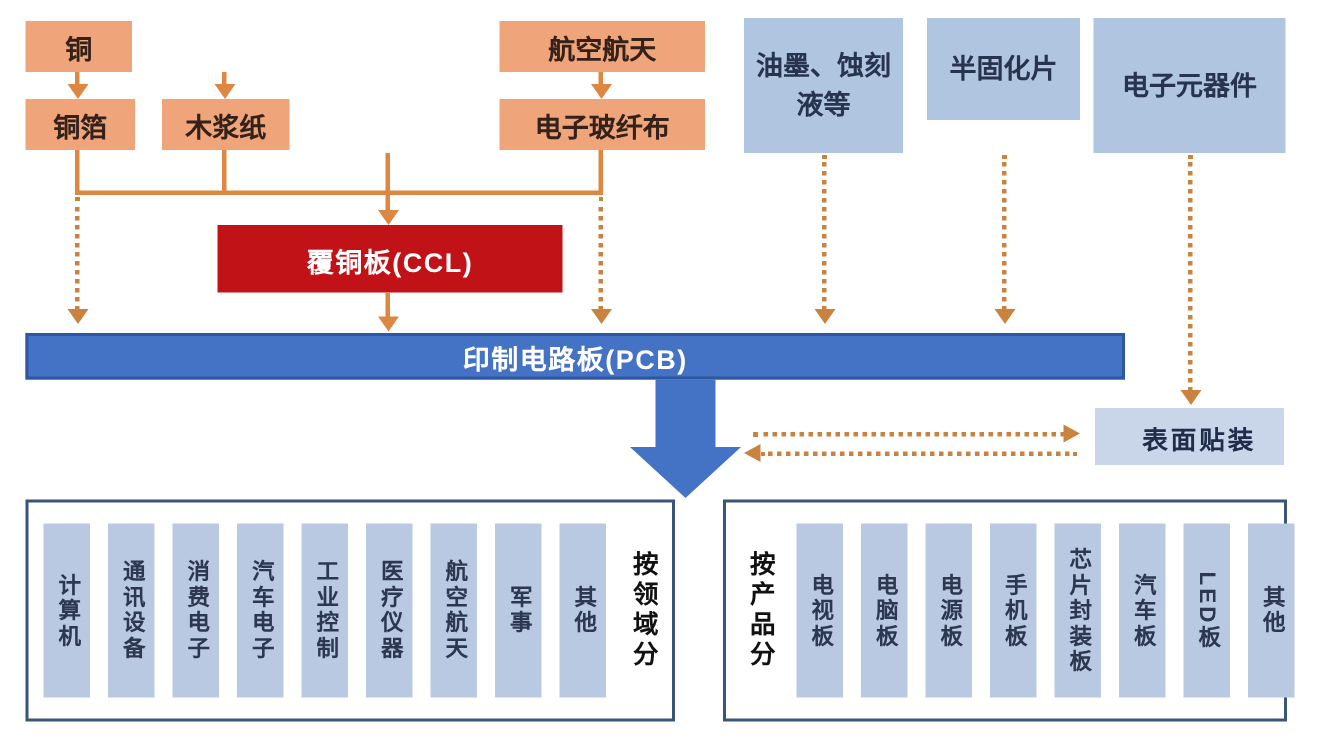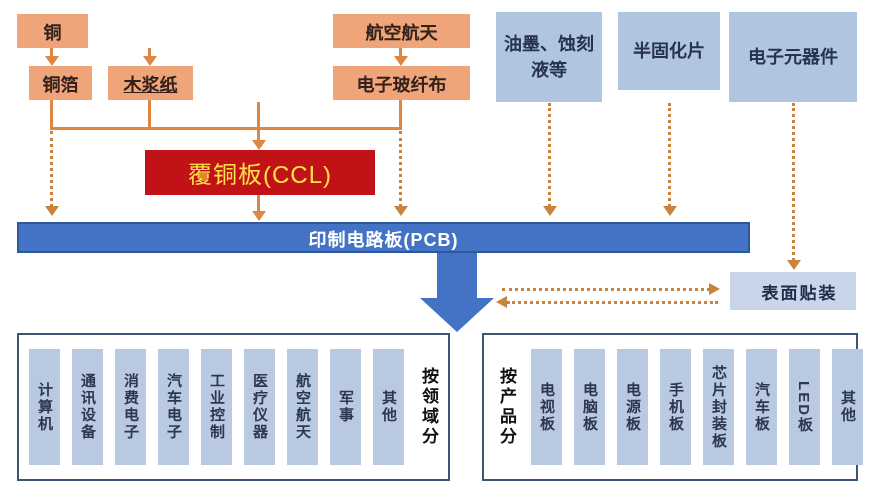--- a/index.html
+++ b/index.html
@@ -5,21 +5,21 @@
   html,body{margin:0;padding:0;background:#ffffff;}
   #canvas{
     position:relative;width:884px;height:502px;background:#ffffff;overflow:hidden;
     font-family:"Liberation Sans","DejaVu Sans",sans-serif;
   }
   .abs{position:absolute;box-sizing:border-box;}
   
   .node{display:flex;align-items:center;justify-content:center;text-align:center;}
   .orange{background:#EFA47A;color:#33211a;font-size:18px;font-weight:600;}
   .blue-top{background:#AFC5E0;color:#28334e;font-size:18px;font-weight:600;line-height:1.45;padding:4px 8px;}
-  .ccl{background:#C11218;color:#fde047;font-size:24px;font-weight:400;letter-spacing:1px;}
+  .ccl{background:#C11218;color:#ffffff;font-size:18px;font-weight:700;letter-spacing:1px;}
   .pcb{background:#4472C4;border:2px solid #2d57a0;color:#ffffff;font-size:18px;font-weight:700;letter-spacing:1px;}
   .smt{background:#C9D6EA;color:#202c49;font-size:17px;font-weight:600;letter-spacing:2px;padding-left:13px;}
   
   .vsolid{width:0;border-left:3px solid #DE8742;}
   .hsolid{height:0;border-top:3px solid #DE8742;}
   .vdot{width:0;border-left:3px dotted #C9833E;}
   .hdot{height:0;border-top:3px dotted #C9833E;}
   .head-down{width:0;height:0;border-left:7px solid transparent;border-right:7px solid transparent;border-top:10px solid #DE8742;}
   .head-down-dot{width:0;height:0;border-left:7px solid transparent;border-right:7px solid transparent;border-top:10px solid #C9833E;}
   .head-right{width:0;height:0;border-top:6px solid transparent;border-bottom:6px solid transparent;border-left:11px solid #C9833E;}
@@ -49,26 +49,26 @@
   <div class="abs node orange" style="left:17px;top:14px;width:71px;height:34px;">铜</div>
   <div class="abs node orange" style="left:333px;top:14px;width:137px;height:34px;">航空航天</div>
 
   <div class="abs vsolid" style="left:50px;top:48px;height:10px;"></div>
   <div class="abs head-down" style="left:45px;top:56px;"></div>
   <div class="abs vsolid" style="left:148px;top:48px;height:10px;"></div>
   <div class="abs head-down" style="left:143px;top:56px;"></div>
   <div class="abs vsolid" style="left:399px;top:48px;height:10px;"></div>
   <div class="abs head-down" style="left:394px;top:56px;"></div>
 
-  <div class="abs node orange" style="left:17px;top:66px;width:63px;height:34px;margin-left:12px;">铜箔</div>
-  <div class="abs node orange" style="left:108px;top:66px;width:85px;height:34px;text-decoration:underline;">木浆纸</div>
+  <div class="abs node orange" style="left:17px;top:66px;width:73px;height:34px;">铜箔</div>
+  <div class="abs node orange" style="left:108px;top:66px;width:85px;height:34px;">木浆纸</div>
   <div class="abs node orange" style="left:333px;top:66px;width:137px;height:34px;">电子玻纤布</div>
 
   <div class="abs node blue-top" style="left:496px;top:12px;width:106px;height:90px;">油墨、蚀刻液等</div>
-  <div class="abs node blue-top" style="left:618px;top:12px;width:102px;height:78px;">半固化片</div>
+  <div class="abs node blue-top" style="left:618px;top:12px;width:102px;height:68px;">半固化片</div>
   <div class="abs node blue-top" style="left:729px;top:12px;width:128px;height:90px;">电子元器件</div>
 
   <div class="abs vsolid" style="left:50px;top:100px;height:29px;"></div>
   <div class="abs vsolid" style="left:148px;top:100px;height:29px;"></div>
   <div class="abs vsolid" style="left:257px;top:102px;height:27px;"></div>
   <div class="abs vsolid" style="left:399px;top:100px;height:29px;"></div>
   <div class="abs hsolid" style="left:50px;top:127px;width:352px;"></div>
   <div class="abs vsolid" style="left:257px;top:129px;height:12px;"></div>
   <div class="abs head-down" style="left:252px;top:140px;"></div>
 

